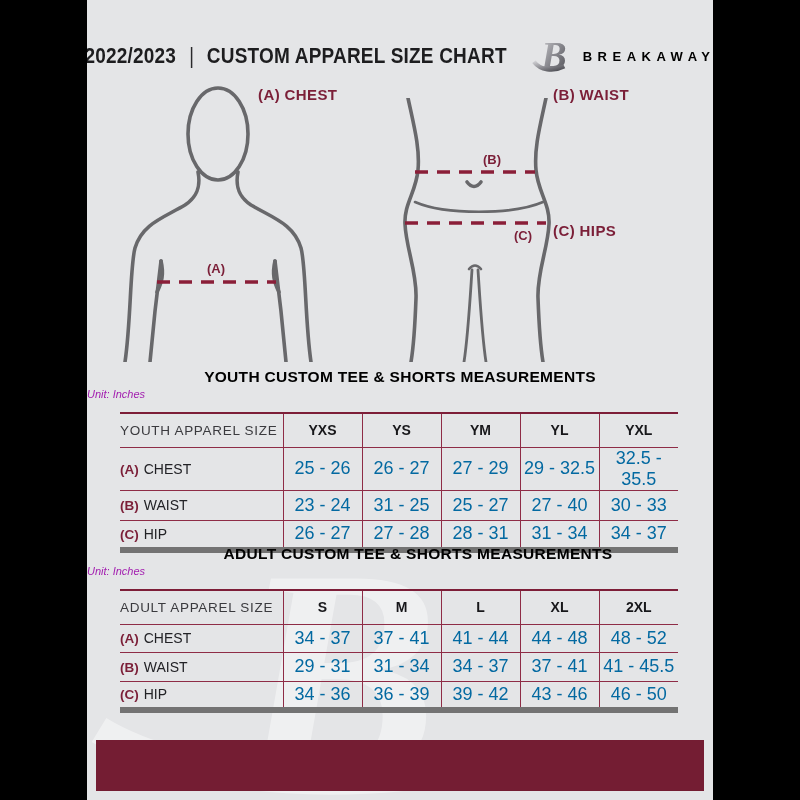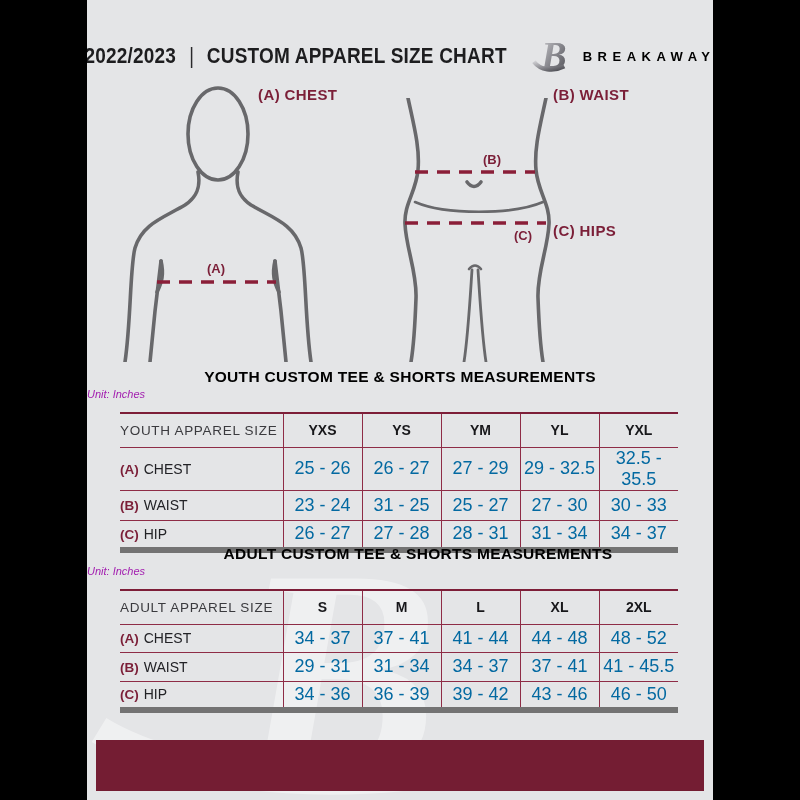--- a/index.html
+++ b/index.html
@@ -176,21 +176,21 @@
       <td class="val">26 - 27</td>
       <td class="val">27 - 29</td>
       <td class="val">29 - 32.5</td>
       <td class="val">32.5 - 35.5</td>
     </tr>
     <tr>
       <td class="rowlab"><span class="pfx">(B)</span><span>WAIST</span></td>
       <td class="val">23 - 24</td>
       <td class="val">31 - 25</td>
       <td class="val">25 - 27</td>
-      <td class="val">27 - 30</td>
+      <td class="val">27 - 40</td>
       <td class="val">30 - 33</td>
     </tr>
     <tr>
       <td class="rowlab"><span class="pfx">(C)</span><span>HIP</span></td>
       <td class="val">26 - 27</td>
       <td class="val">27 - 28</td>
       <td class="val">28 - 31</td>
       <td class="val">31 - 34</td>
       <td class="val">34 - 37</td>
     </tr>

